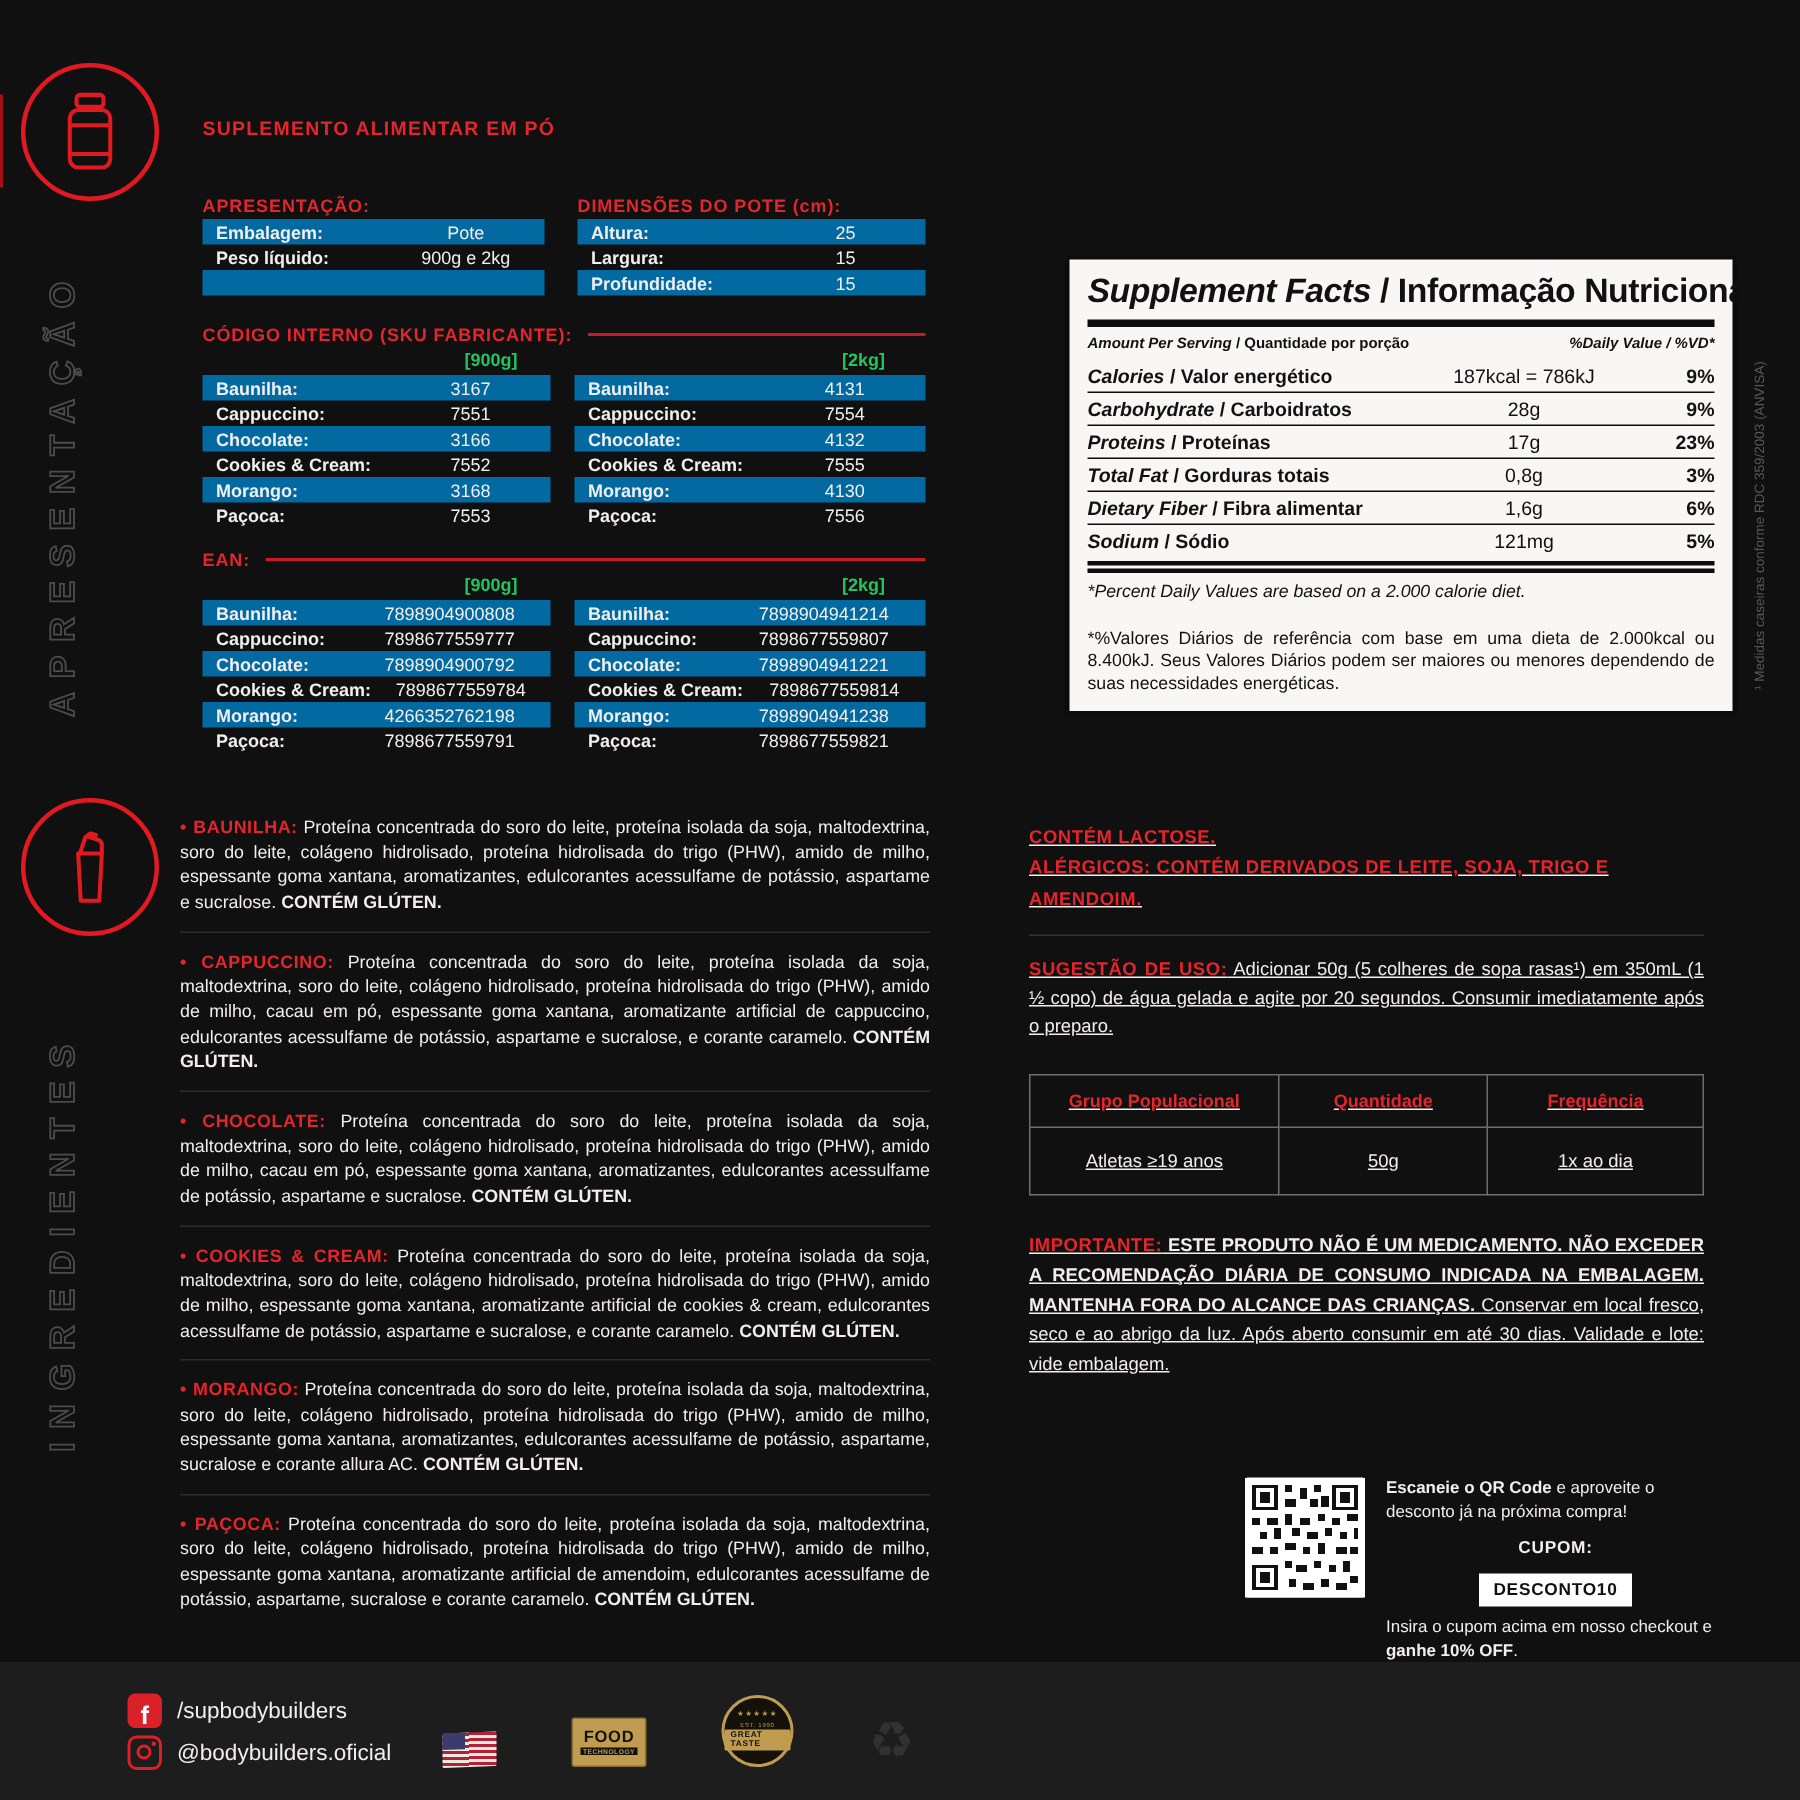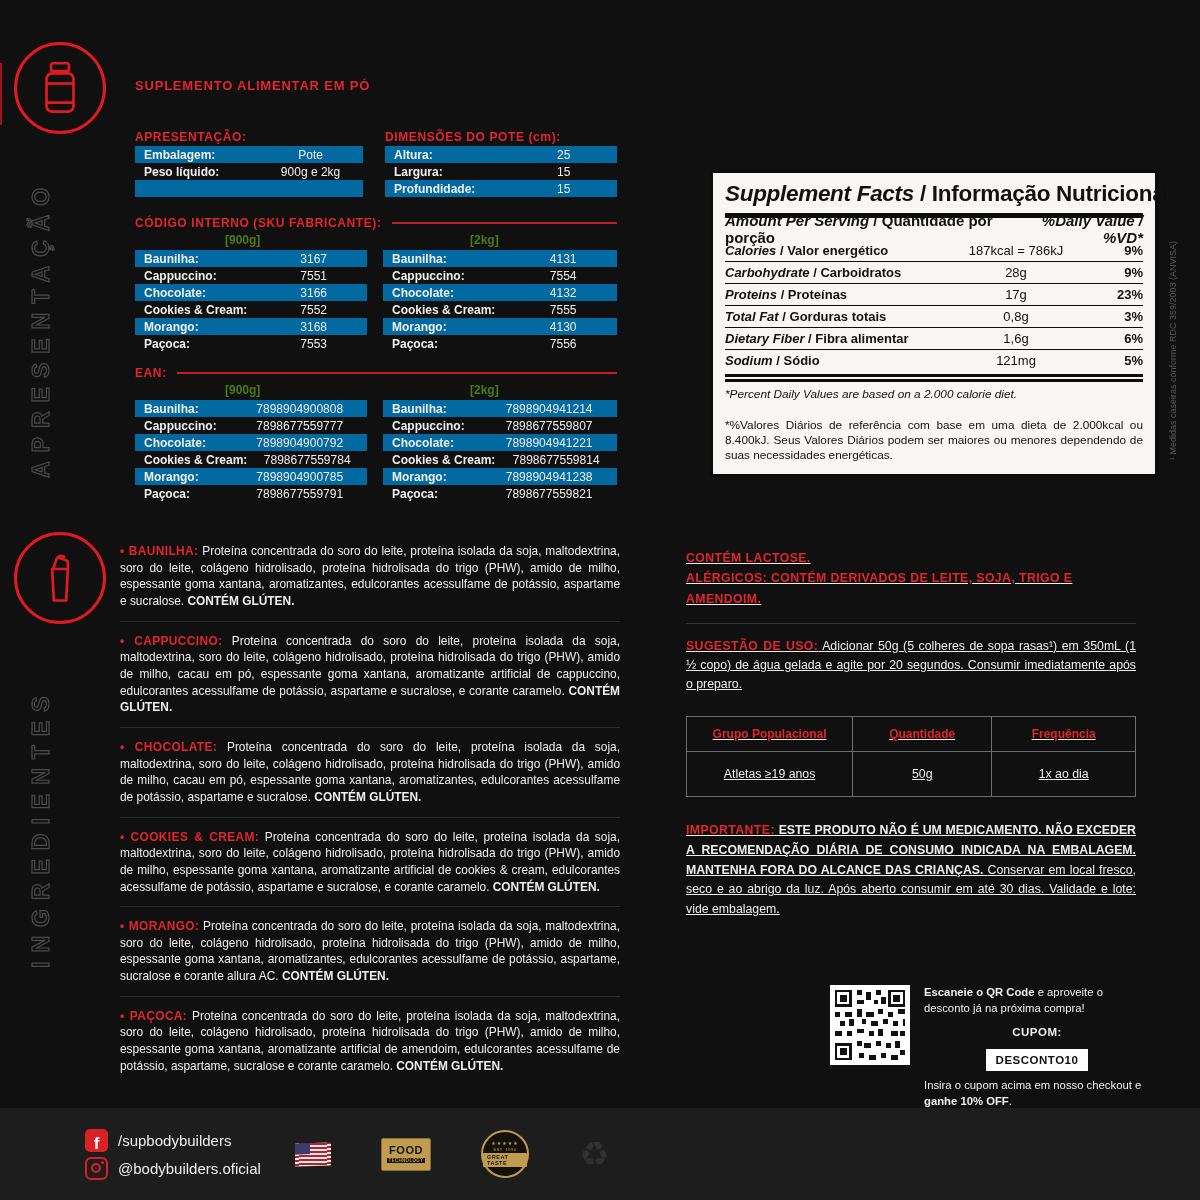--- a/index.html
+++ b/index.html
@@ -24,36 +24,36 @@
   
   .col-left-top{position:absolute;left:135px;top:70px;width:482px;}
   .doc-title{position:absolute;left:0;top:8px;color:#e5252d;font-weight:bold;font-size:13px;letter-spacing:.8px;}
   .abs{position:absolute;}
   .kv-table{font-size:12px;}
   .kv-row{display:flex;height:17px;align-items:center;}
   .kv-row.odd{background:#0369a1;}
   .kv-label{font-weight:bold;padding-left:9px;flex:1;white-space:nowrap;}
   .kv-value{width:46%;text-align:center;white-space:nowrap;}
   .kv-value.wide{width:58%;}
-  .wt{color:#4d7c0f;font-weight:bold;font-size:12px;text-align:left;display:block;}
+  .wt{color:#22c55e;font-weight:bold;font-size:12px;text-align:right;display:block;}
   
   .facts{position:absolute;left:710px;top:170px;width:448px;background:#f8f7f5;border:3px solid #0c0c0c;
     border-radius:3px;color:#111;padding:8px 12px 10px 12px;box-sizing:border-box;}
   .facts .title{font-size:22.5px;font-weight:bold;white-space:nowrap;letter-spacing:-.3px;}
   .facts .title .t-en{font-style:italic;}
   .facts .serving{font-size:13px;margin-top:4px;white-space:nowrap;}
   .facts .serving .s-en{font-style:italic;}
   .facts .serving .pipe{font-weight:bold;padding:0 7px;}
   .facts .bigbar{height:5px;background:#0c0c0c;margin:6px 0 0 0;}
   .frow{display:flex;align-items:center;height:21px;font-size:13px;}
   .frow .fname{flex:1;font-weight:bold;}
   .frow .fname i{font-style:italic;}
   .frow .famt{width:150px;text-align:center;}
   .frow .fdv{width:52px;text-align:right;font-weight:bold;}
-  .frow.head{font-weight:bold;font-size:15px;height:22px;}
+  .frow.head{font-weight:bold;font-size:10px;height:22px;}
   .frow.head .fdv{width:130px;font-style:italic;}
   .frow.line{border-top:1px solid #0c0c0c;}
   .dblbar{height:3px;background:#0c0c0c;margin-top:3px;}
   .dblbar+ .dblbar{margin-top:2px;}
   .fnotes{font-size:11.8px;line-height:1.3;margin-top:5px;text-align:justify;}
   .fnotes .it{font-style:italic;}
   .facts-side{position:absolute;left:1168px;top:160px;height:300px;writing-mode:vertical-rl;
     transform:rotate(180deg);font-size:9px;color:#585858;white-space:nowrap;}
   
   .ing{position:absolute;left:120px;top:543px;width:500px;}
@@ -84,21 +84,21 @@
   .cupom-val{background:#fff;color:#101010;font-weight:bold;font-size:11.5px;padding:3px 10px;letter-spacing:.5px;text-align:center;}
   
   .footer{position:absolute;left:0;top:1108px;width:1200px;height:92px;background:#1d1d1d;}
   .social{position:absolute;left:85px;top:18px;font-size:15px;}
   .social .srow{display:flex;align-items:center;gap:10px;height:28px;}
   .fb-ic{width:23px;height:23px;background:#da2128;border-radius:5px;color:#fff;font-weight:bold;
     display:flex;align-items:flex-end;justify-content:center;font-size:17px;line-height:1;overflow:hidden;}
   .ig-ic{width:19px;height:19px;border:2.5px solid #da2128;border-radius:6px;position:relative;}
   .ig-ic:before{content:"";position:absolute;left:4px;top:4px;width:6px;height:6px;border:2.5px solid #da2128;border-radius:50%;}
   .ig-ic:after{content:"";position:absolute;right:2px;top:2px;width:3px;height:3px;background:#da2128;border-radius:50%;}
-  .badges{position:absolute;left:295px;top:22px;display:flex;align-items:center;gap:50px;}
+  .badges{position:absolute;left:295px;top:22px;display:flex;align-items:flex-end;gap:50px;}
   .flag{width:36px;height:23px;position:relative;transform:skewY(-2deg);
     background:repeating-linear-gradient(#b22234 0 2px,#efe9e4 2px 4px);border-radius:1px;}
   .flag:before{content:"";position:absolute;left:0;top:0;width:15px;height:11px;background:#3c3b6e;}
   .food-badge{width:48px;height:31px;background:#bf9c4f;border-radius:2px;display:flex;flex-direction:column;
     align-items:center;justify-content:center;color:#151106;border:1px solid #8a6f32;}
   .food-badge .f1{font-weight:bold;font-size:11px;letter-spacing:.5px;line-height:1;}
   .food-badge .f2{font-size:4.5px;font-weight:bold;letter-spacing:.3px;margin-top:1.5px;background:#151106;color:#bf9c4f;padding:0 2px;}
   .gt-badge{width:44px;height:44px;border:2.5px solid #bf9c4f;border-radius:50%;background:#14110a;
     display:flex;flex-direction:column;align-items:center;justify-content:center;color:#bf9c4f;}
   .gt-badge .stars{font-size:5px;letter-spacing:1px;line-height:1;}
@@ -244,21 +244,21 @@
     <div class="kv-row odd">
         <span class="kv-label">Chocolate:</span>
         <span class="kv-value wide">7898904900792</span>
       </div>
     <div class="kv-row">
         <span class="kv-label">Cookies &amp; Cream:</span>
         <span class="kv-value wide">7898677559784</span>
       </div>
     <div class="kv-row odd">
         <span class="kv-label">Morango:</span>
-        <span class="kv-value wide">7898904900785</span>
+        <span class="kv-value wide">4266352762198</span>
       </div>
     <div class="kv-row">
         <span class="kv-label">Paçoca:</span>
         <span class="kv-value wide">7898677559791</span>
       </div>
   </div>
   <div class="abs kv-table" style="left:248px;top:330px;width:234px">
     <div class="kv-row odd">
         <span class="kv-label">Baunilha:</span>
         <span class="kv-value wide">7898904941214</span>

